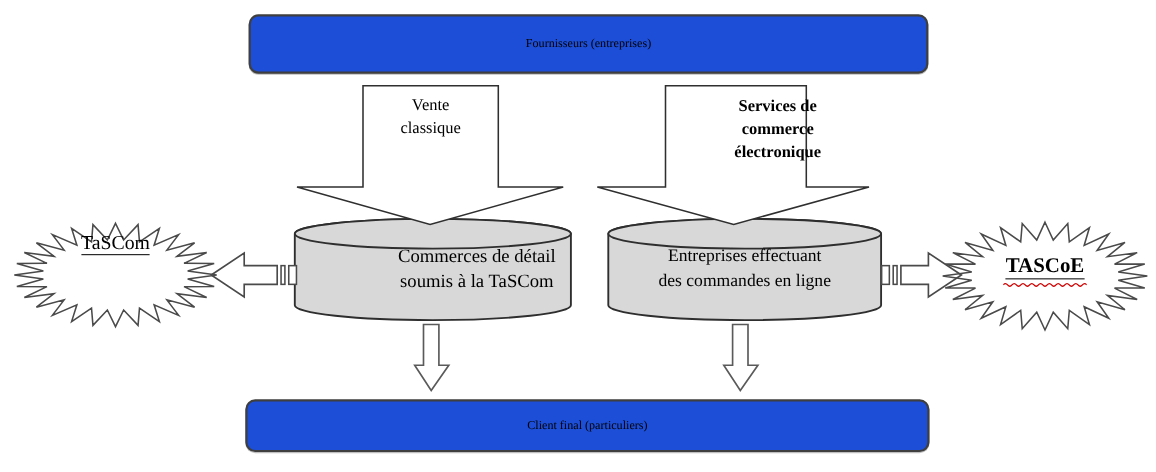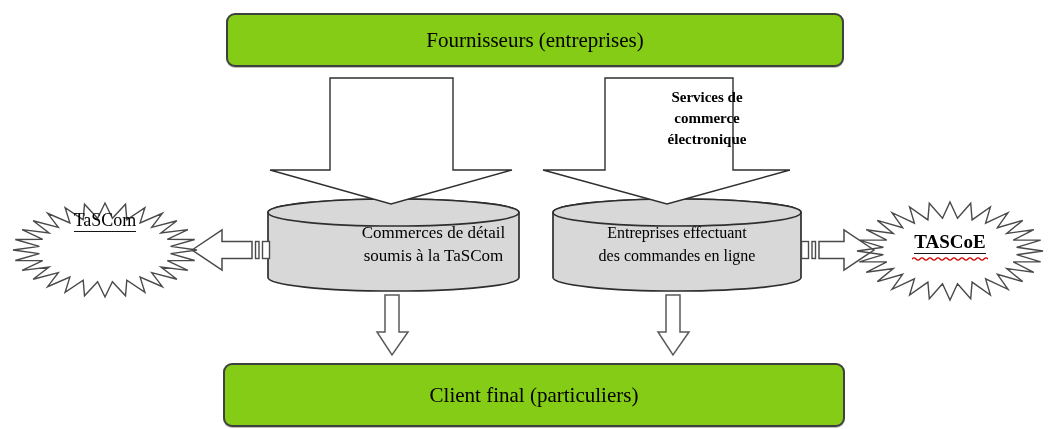--- a/index.html
+++ b/index.html
@@ -2,26 +2,26 @@
 <html><head>
 <meta charset="utf-8">
 <style>
   html,body{margin:0;padding:0;background:#ffffff;}
   .canvas{
     position:relative;width:1051px;height:429px;background:#ffffff;
     font-family:"Liberation Serif","DejaVu Serif",serif;color:#000;overflow:hidden;
   }
   .shape-layer{position:absolute;left:0;top:0;width:1051px;height:429px;}
   .box{
-    position:absolute;background:#84cc16;border:2px solid #3f3f3f;border-radius:9px;
+    position:absolute;background:#1d4ed8;border:2px solid #3f3f3f;border-radius:9px;
     display:flex;align-items:center;justify-content:center;
-    font-size:21px;box-sizing:border-box;box-shadow:0 1px 0 rgba(0,0,0,0.25);
+    font-size:11px;box-sizing:border-box;box-shadow:0 1px 0 rgba(0,0,0,0.25);
   }
   .top-box{left:226px;top:13px;width:618px;height:54px;}
-  .bottom-box{left:223px;top:363px;width:622px;height:64px;}
+  .bottom-box{left:223px;top:363px;width:622px;height:48px;}
   .label{
     position:absolute;display:flex;flex-direction:column;align-items:center;
     justify-content:center;text-align:center;pointer-events:none;
   }
   .label span{display:block;}
   .arrow-label-left{left:330px;top:84px;width:123px;height:46px;font-size:15px;line-height:21px;}
   .arrow-label-right{left:605px;top:84px;width:128px;height:68px;font-size:15px;line-height:21px;font-weight:bold;padding-left:38px;}
   .cyl-label-left{left:268px;top:220px;width:251px;height:48px;font-size:17px;line-height:23px;padding-left:40px;}
   .cyl-label-right{left:553px;top:220px;width:248px;height:48px;font-size:16px;line-height:23px;font-weight:normal;}
   .star-label-left{left:45px;top:224px;width:120px;height:44px;font-size:18px;gap:48px;}
@@ -70,20 +70,24 @@
     <polygon fill="none" stroke="#4a4a4a" stroke-width="1.4" points="950.0,202.0 957.5,218.2 970.7,203.2 972.1,219.9 990.4,206.9 985.6,223.1 1008.0,212.7 997.4,227.7 1022.7,220.4 1006.7,233.4 1033.8,229.7 1013.2,240.1 1040.7,240.1 1016.6,247.3 1043.0,251.0 1016.6,254.7 1040.7,261.9 1013.2,261.9 1033.8,272.3 1006.7,268.6 1022.7,281.6 997.4,274.3 1008.0,289.3 985.6,278.9 990.4,295.1 972.1,282.1 970.7,298.8 957.5,283.8 950.0,300.0 942.5,283.8 929.3,298.8 927.9,282.1 909.6,295.1 914.4,278.9 892.0,289.3 902.6,274.3 877.3,281.6 893.3,268.6 866.2,272.3 886.8,261.9 859.3,261.9 883.4,254.7 857.0,251.0 883.4,247.3 859.3,240.1 886.8,240.1 866.2,229.7 893.3,233.4 877.3,220.4 902.6,227.7 892.0,212.7 914.4,223.1 909.6,206.9 927.9,219.9 929.3,203.2 942.5,218.2"></polygon>
   </svg>
 
   <div class="box top-box">
     <span>Fournisseurs (entreprises)</span>
   </div>
   <div class="box bottom-box">
     <span>Client final (particuliers)</span>
   </div>
 
+  <div class="label arrow-label-left">
+    <span>Vente</span>
+    <span>classique</span>
+  </div>
   <div class="label arrow-label-right">
     <span>Services de</span>
     <span>commerce</span>
     <span>électronique</span>
   </div>
 
   <div class="label cyl-label-left">
     <span>Commerces de détail</span>
     <span>soumis à la TaSCom</span>
   </div>

